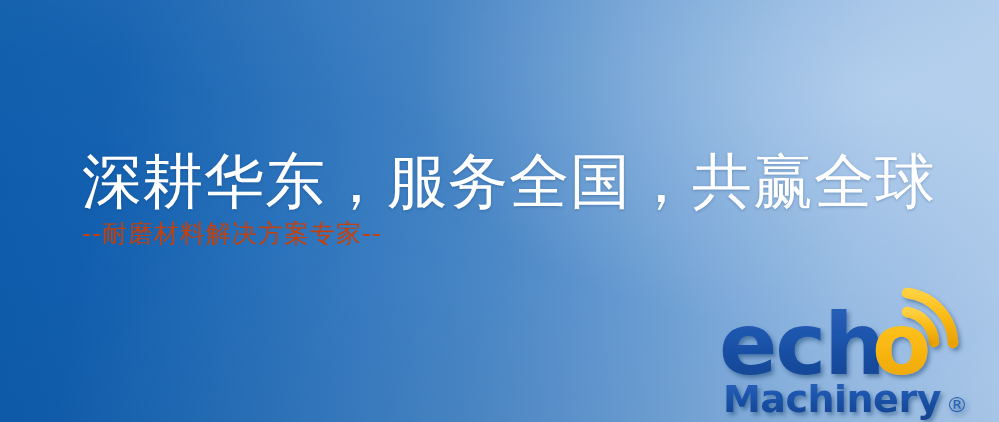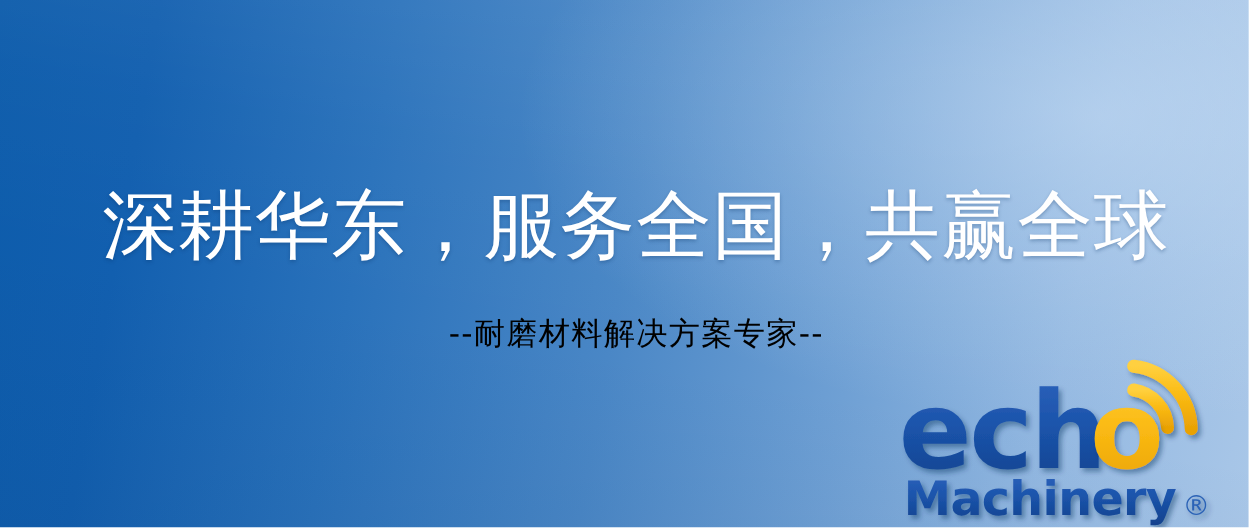--- a/index.html
+++ b/index.html
@@ -6,21 +6,20 @@
     margin: 0;
     padding: 0;
     background: #ffffff;
   }
   #banner {
     position: relative;
     width: 999px;
     height: 422px;
     overflow: hidden;
     font-family: "Liberation Sans", sans-serif;
-    text-align: center;
   }
   
   .bg-base {
     position: absolute;
     inset: 0;
     background: linear-gradient(100deg,
                 #0d5cab 0%,
                 #125faf 12%,
                 #2a72bb 30%,
                 #4a87c6 50%,
@@ -56,25 +55,25 @@
   .headline {
     font-family: "DejaVu Serif", "Liberation Serif", serif;
     font-size: 60px;
     line-height: 1.06;
     color: #ffffff;
     letter-spacing: 1px;
     white-space: nowrap;
     text-shadow: 0 1px 3px rgba(10,50,100,0.30);
   }
   .subtitle {
-    margin-top: 39px;
+    margin-top: 6px;
     font-family: "DejaVu Sans", "Liberation Sans", sans-serif;
     font-size: 25px;
     line-height: 1.1;
-    color: #000000;
+    color: #c2410c;
     letter-spacing: 1px;
     white-space: nowrap;
   }
 
   
   .logo {
     position: absolute;
     right: 18px;
     bottom: 0px;
     width: 268px;

